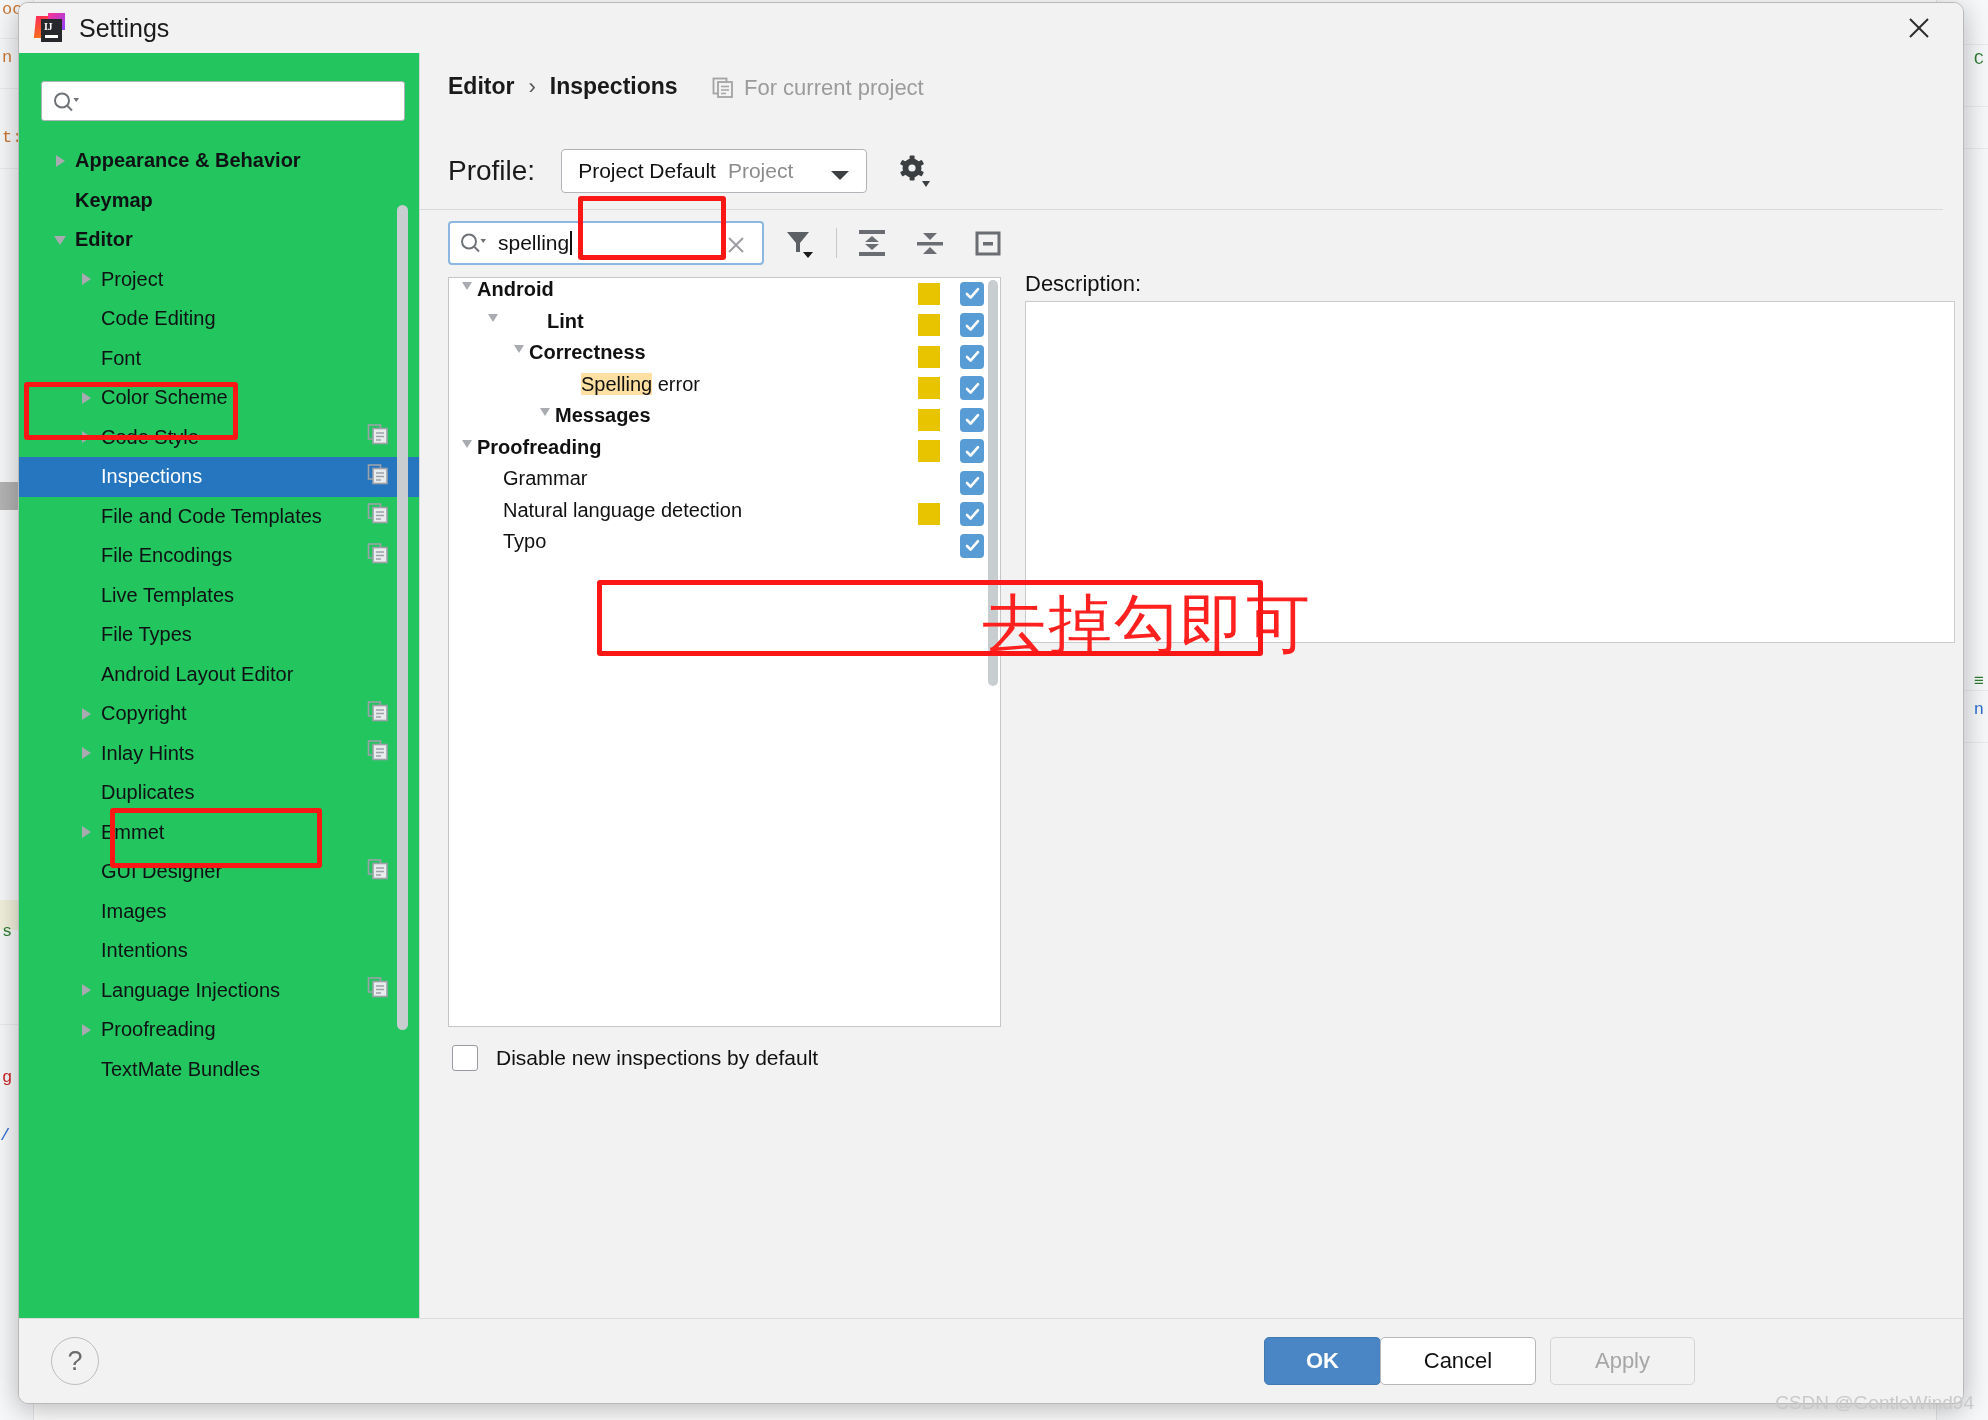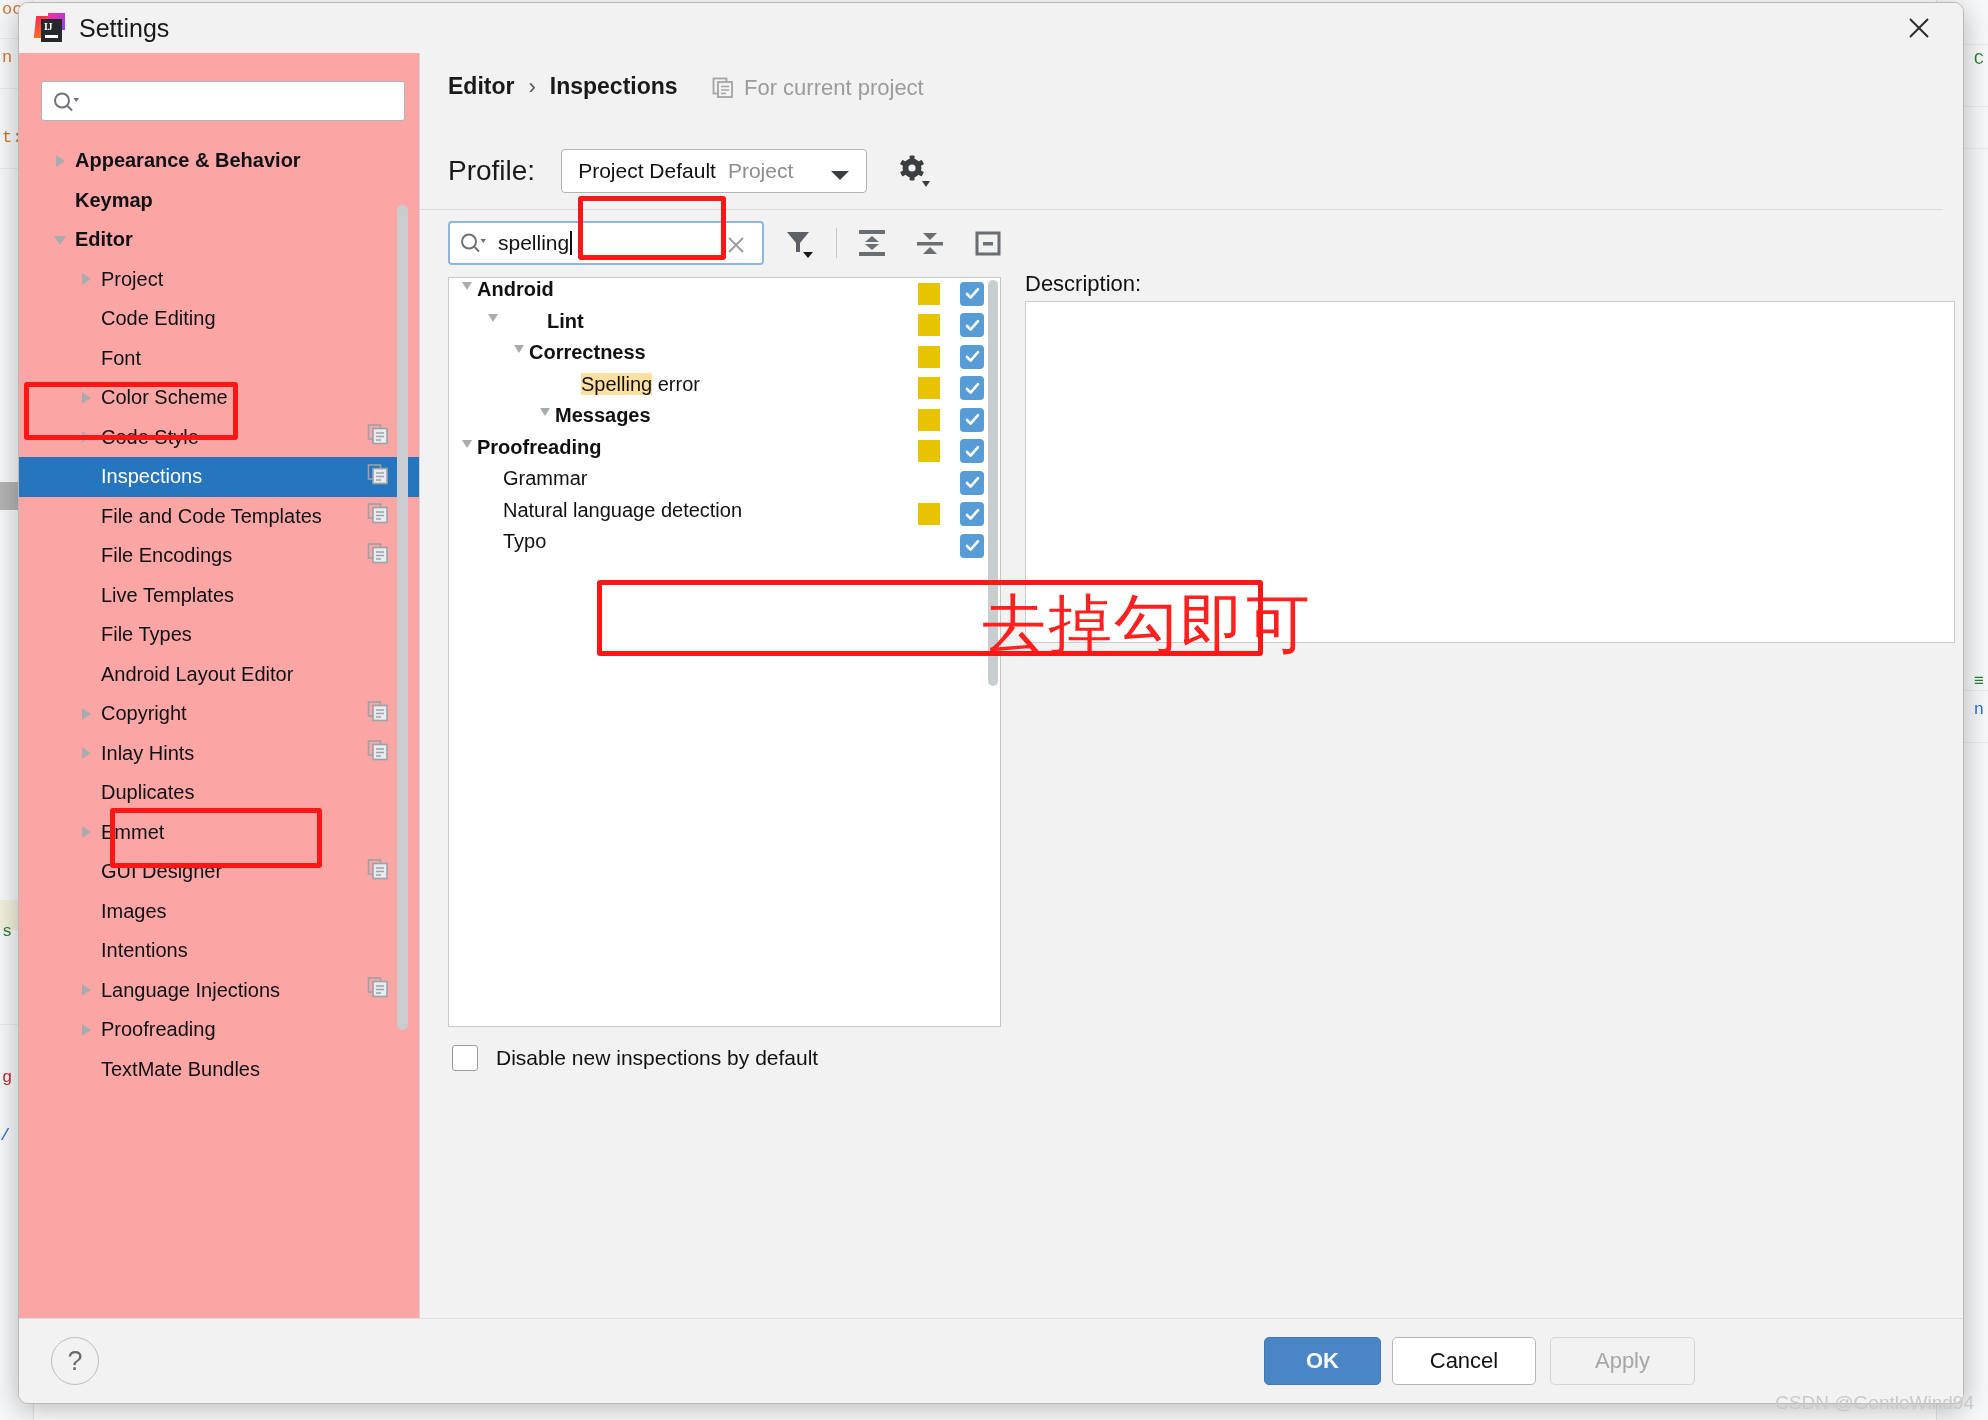--- a/index.html
+++ b/index.html
@@ -93,21 +93,21 @@
   #close-button {
     position: absolute; right: 22px; top: 8px;
     width: 44px; height: 34px;
     display: flex; align-items: center; justify-content: center;
     cursor: pointer;
   }
 
   
   #sidebar {
     position: absolute; left: 0; top: 50px; width: 400px; bottom: 85px;
-    background: #fca5a5;
+    background: #22c55e;
     overflow: hidden;
   }
   #search-wrap {
     position: absolute; left: 22px; top: 28px; width: 364px; height: 40px;
   }
   #sidebar-search {
     width: 100%; height: 100%;
     background: #ffffff; border: 1px solid #b0b3b8; border-radius: 3px;
     position: relative;
   }
@@ -315,21 +315,21 @@
     position: absolute; top: 18px; height: 48px;
     border-radius: 5px; font-size: 22px;
     display: flex; align-items: center; justify-content: center;
     cursor: pointer;
   }
   #ok-button {
     right: 582px; width: 117px; background: #4a86c5; color: #ffffff;
     border: 1px solid #4379b2; font-weight: bold;
   }
   #cancel-button {
-    right: 427px; width: 144px; background: #ffffff; color: #111;
+    right: 427px; width: 156px; background: #ffffff; color: #111;
     border: 1px solid #b5b7bb;
   }
   #apply-button {
     right: 268px; width: 145px; background: #f2f2f2; color: #a6a6a6;
     border: 1px solid #d4d5d8;
   }
 
   
   .red-box {
     position: absolute; border: 5px solid #fc1717; border-radius: 3px;

